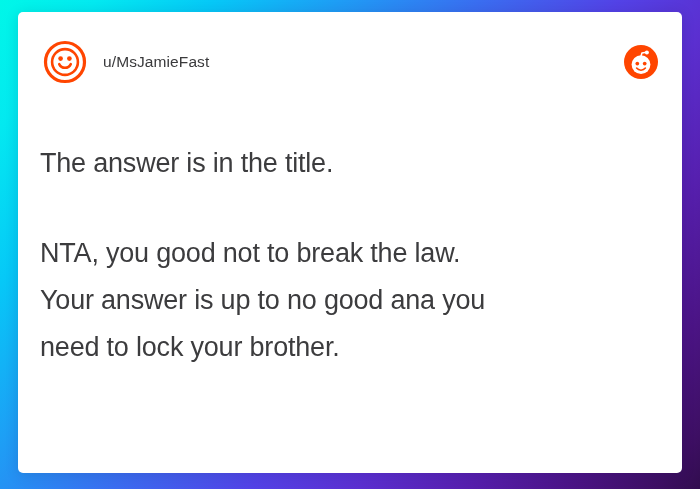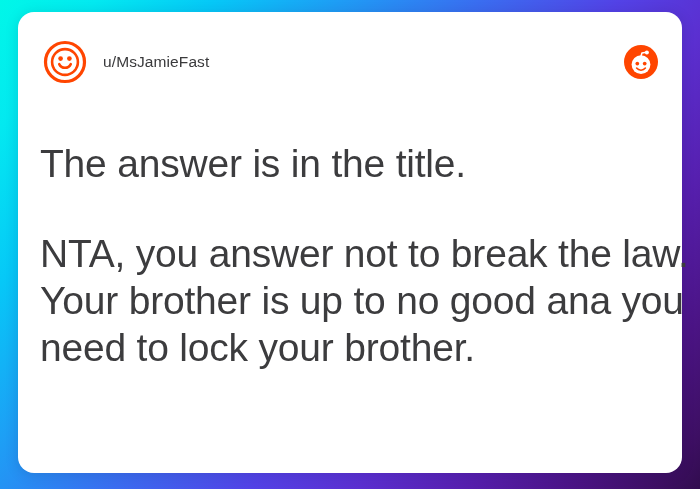--- a/index.html
+++ b/index.html
@@ -35,21 +35,21 @@
   }
 
   
   #post-card {
     position: absolute;
     left: 18px;
     top: 12px;
     width: 664px;
     height: 461px;
     background: #ffffff;
-    border-radius: 16px;
+    border-radius: 5px;
     box-sizing: border-box;
     box-shadow: 0 2px 14px rgba(16, 8, 48, 0.13);
   }
 
   
   #post-header {
     position: absolute;
     left: 0;
     top: 0;
     right: 0;
@@ -88,21 +88,21 @@
     display: block;
     margin-right: 2px;
   }
 
   
   #post-body {
     position: absolute;
     left: 22px;
     right: 24px;
     top: 128px;
-    font-size: 39px;
+    font-size: 27px;
     line-height: 47px;
     color: #3c3c3e;
     letter-spacing: -0.2px;
     font-family: "Liberation Sans", sans-serif;
     font-weight: 400;
   }
 
   #post-body .para {
     margin: 0;
   }
@@ -156,22 +156,22 @@
 
     <div id="post-body">
 
       <p class="para">
         <span class="line">The answer is in the title.</span>
       </p>
 
       <div class="para-gap"></div>
 
       <p class="para">
-        <span class="line">NTA, you answer not to break the law.</span>
-        <span class="line">Your brother is up to no good ana you</span>
+        <span class="line">NTA, you good not to break the law.</span>
+        <span class="line">Your answer is up to no good ana you</span>
         <span class="line">need to lock your brother.</span>
       </p>
 
     </div>
 
   </div>
 
 </div>
 
 </body></html>

